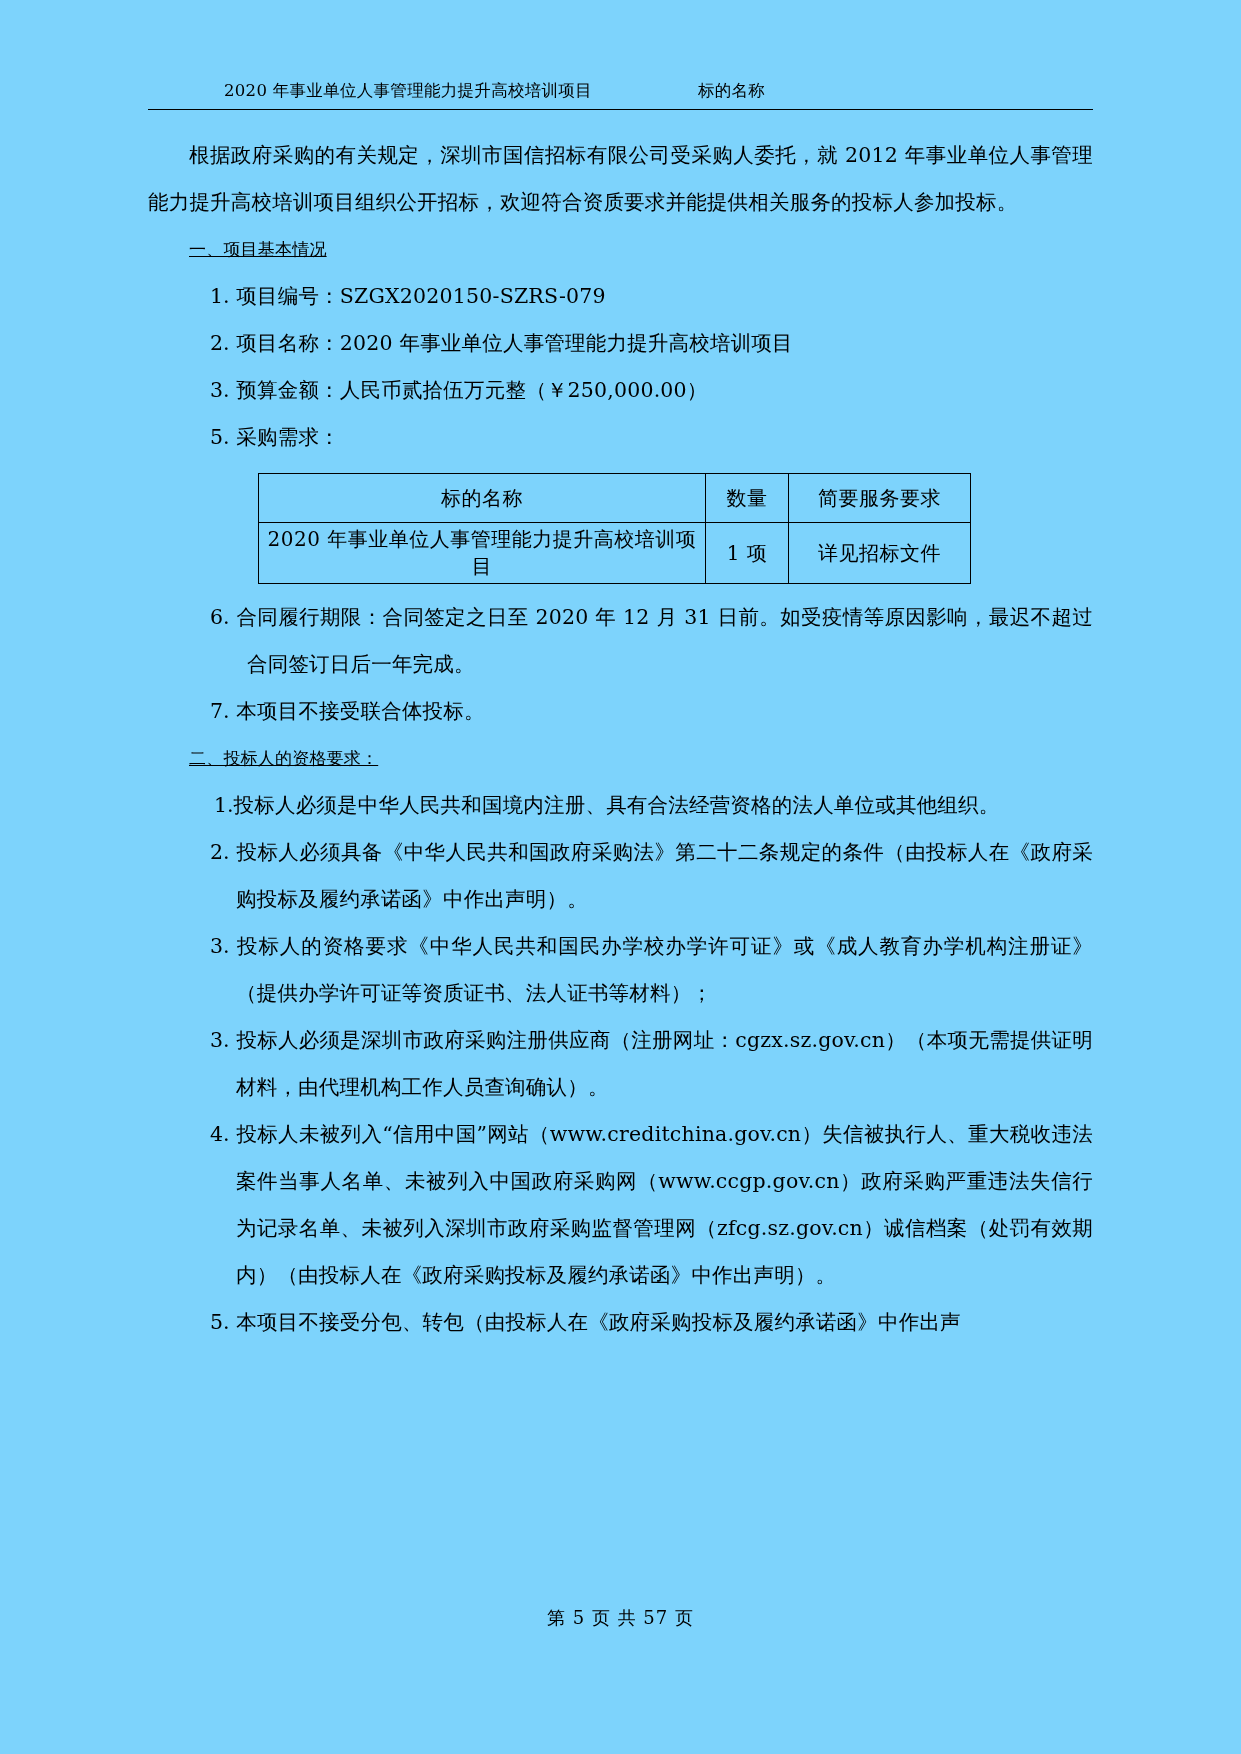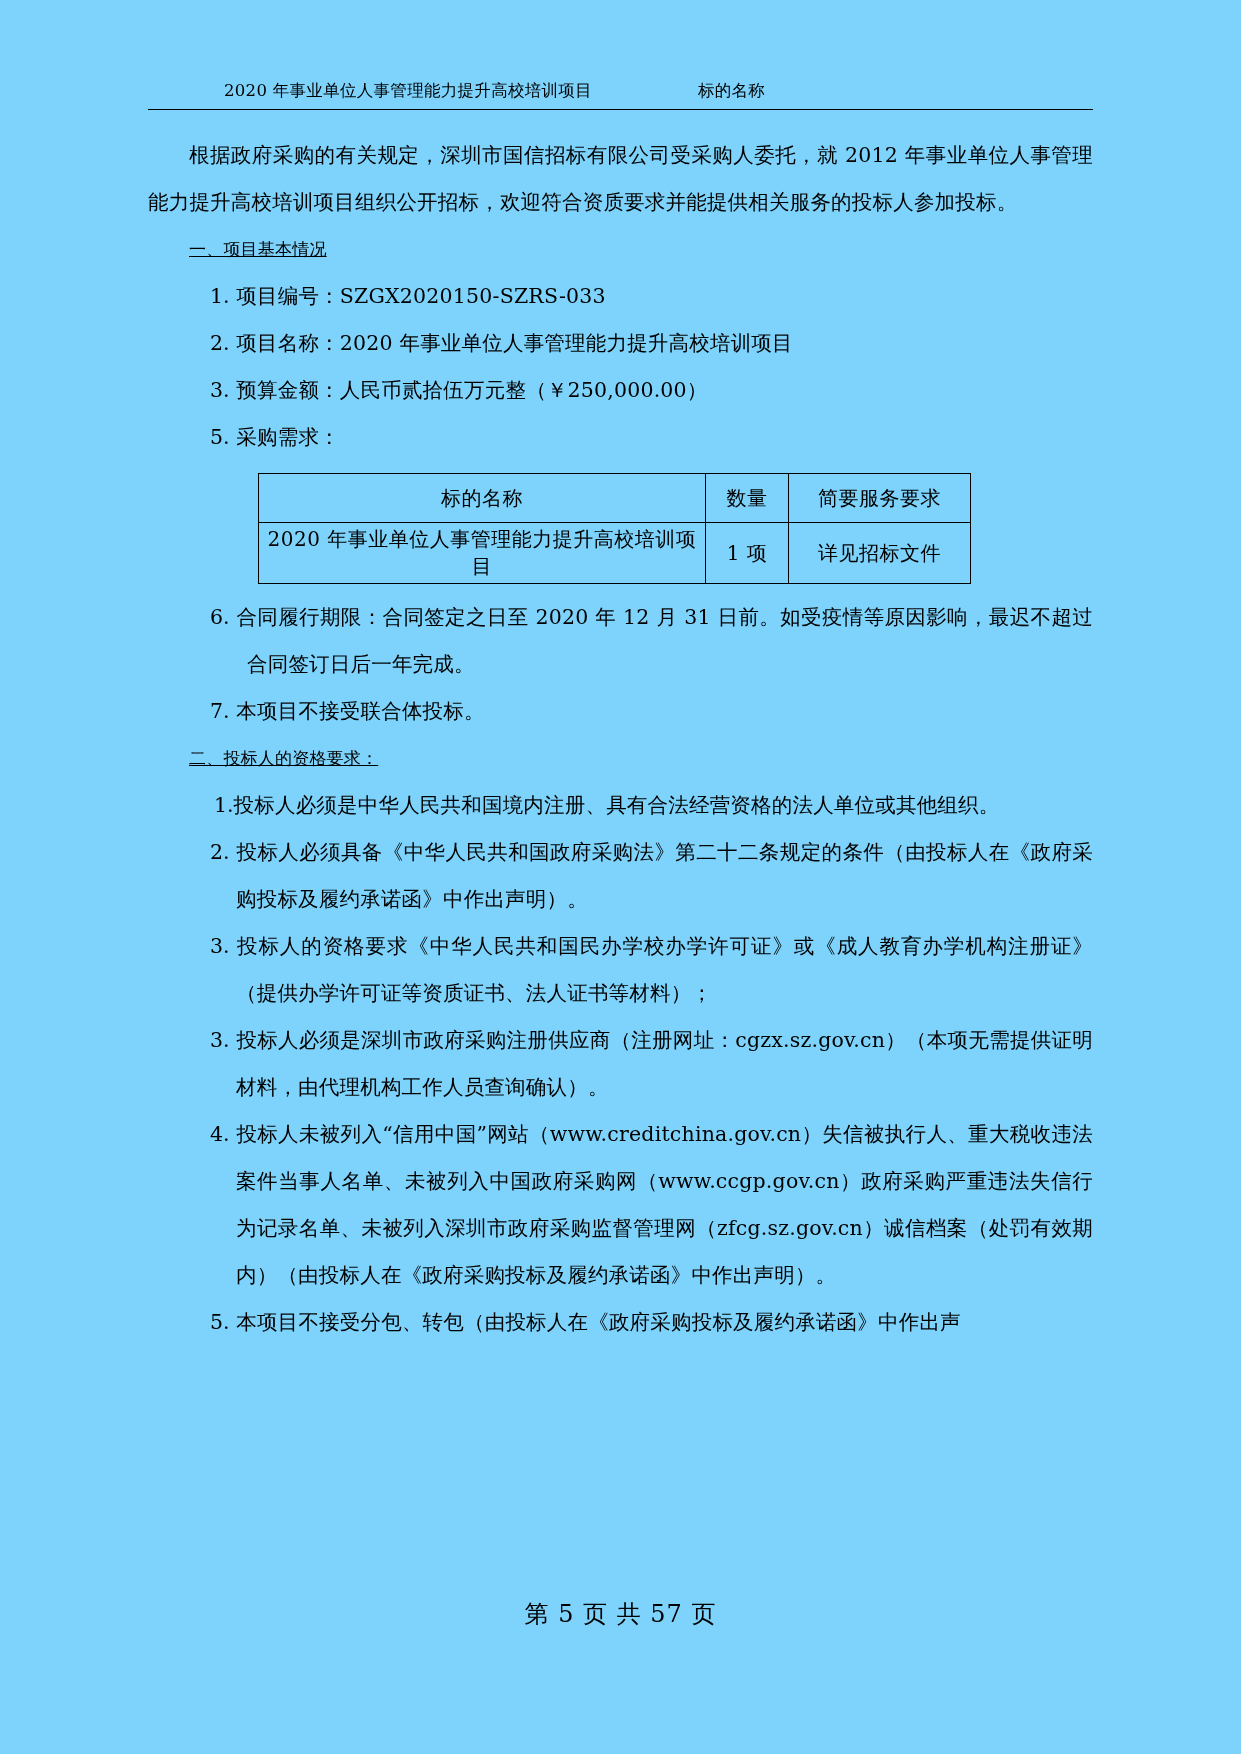--- a/index.html
+++ b/index.html
@@ -126,21 +126,21 @@
   col.c2 { width: 83px; }
   col.c3 { width: 182px; }
 
   
   .footer {
     position: absolute;
     left: 0;
     right: 0;
     bottom: 124px;
     text-align: center;
-    font-size: 24px;
+    font-size: 18px;
     letter-spacing: 1px;
   }
 </style>
 </head>
 <body>
 
 <div class="page">
   <div class="content">
 
     <div class="header">
@@ -148,21 +148,21 @@
       <span class="hdr-doc">标的名称</span>
     </div>
 
 
     <p class="para lead">根据政府采购的有关规定，深圳市国信招标有限公司受采购人委托，就 2012 年事业单位人事管理能力提升高校培训项目组织公开招标，欢迎符合资质要求并能提供相关服务的投标人参加投标。</p>
 
     <p class="sec">一、项目基本情况</p>
 
     <p class="item">
       <span class="num">1.</span>
-      <span>项目编号：SZGX2020150-SZRS-033</span>
+      <span>项目编号：SZGX2020150-SZRS-079</span>
     </p>
 
     <p class="item">
       <span class="num">2.</span>
       <span>项目名称：2020 年事业单位人事管理能力提升高校培训项目</span>
     </p>
 
     <p class="item">
       <span class="num">3.</span>
       <span>预算金额：人民币贰拾伍万元整（￥250,000.00）</span>

